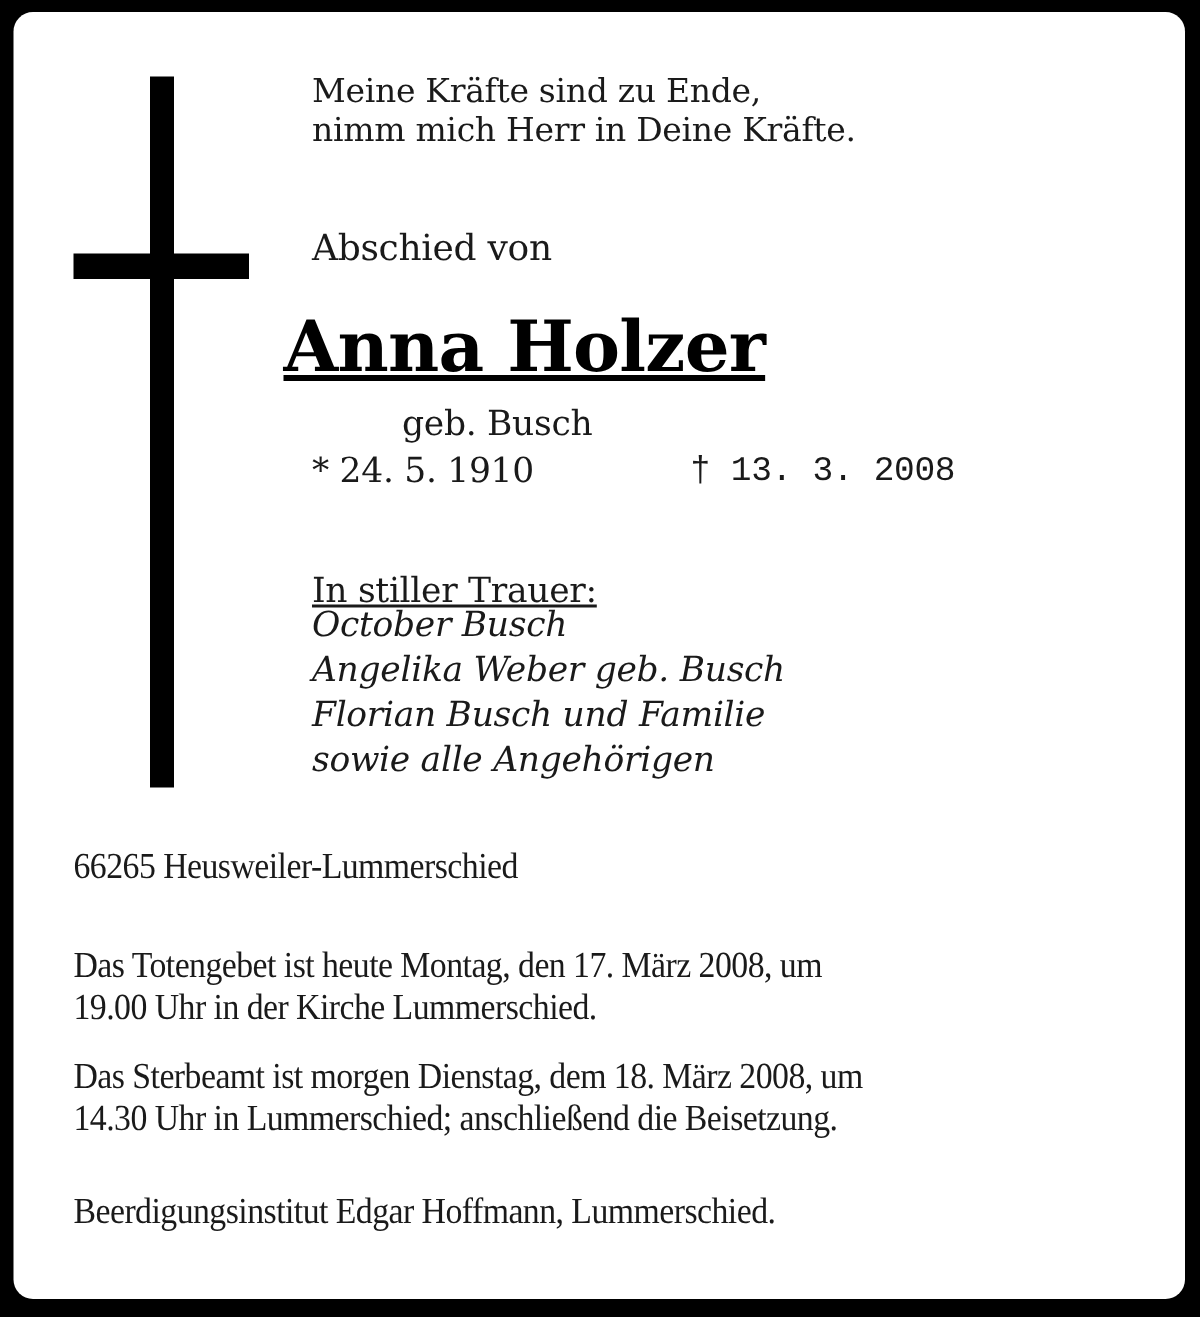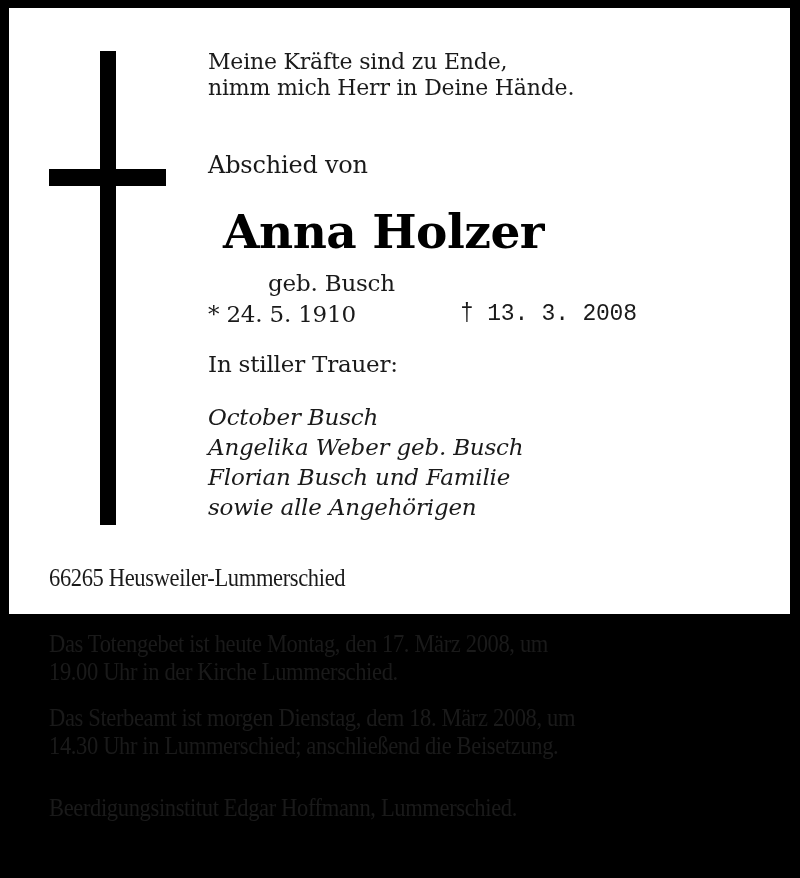--- a/index.html
+++ b/index.html
@@ -3,50 +3,51 @@
   <meta charset="utf-8">
   <style>
     html, body { margin: 0; padding: 0; }
     body {
       width: 800px; height: 878px; background: #000;
       position: relative; overflow: hidden;
       font-family: "DejaVu Serif", "Liberation Serif", serif;
       color: #1a1a1a;
     }
     .card {
-      position: absolute; left: 9px; top: 8px; width: 781px; height: 606px;
+      position: absolute; left: 9px; top: 8px; width: 781px; height: 858px;
       background: #fff;
+      border-radius: 13px;
     }
     .cross-v { position: absolute; left: 91px; top: 43px; width: 16px; height: 474px; background: #000; }
     .cross-h { position: absolute; left: 40px; top: 161px; width: 117px; height: 17px; background: #000; }
     .txt { position: absolute; white-space: nowrap; }
     .serif { font-family: "DejaVu Serif", serif; font-size: 22px; line-height: 26px; letter-spacing: -0.2px; }
     .cond { font-family: "Liberation Serif", serif; font-size: 24.5px; line-height: 28px; letter-spacing: -0.4px; transform: scaleX(0.92); transform-origin: left top; }
     .name { font-family: "DejaVu Serif", serif; font-weight: bold; font-size: 47px; line-height: 56px; letter-spacing: -0.5px; color: #000; }
     .italic { font-style: italic; }
   </style>
 </head>
 <body>
 
 <div class="card">
   <div class="cross-v"></div>
   <div class="cross-h"></div>
 
   <div class="txt serif" style="left:199px; top:41px;">Meine Kräfte sind zu Ende,</div>
-  <div class="txt serif" style="left:199px; top:67px;">nimm mich Herr in Deine Hände.</div>
+  <div class="txt serif" style="left:199px; top:67px;">nimm mich Herr in Deine Kräfte.</div>
 
   <div class="txt serif" style="left:199px; top:143px; font-size:24px; line-height:28px;text-align:right;">Abschied von</div>
 
-  <div class="txt name" style="left:214px; top:196px;">Anna Holzer</div>
+  <div class="txt name" style="left:180px; top:196px;text-decoration:underline;">Anna Holzer</div>
 
   <div class="txt serif" style="left:211px; top:262px; font-size:23px;margin-left:48px;">geb. Busch</div>
   <div class="txt serif" style="left:199px; top:293px; font-size:23px;">* 24. 5. 1910</div>
   <div class="txt serif" style="left:451px; top:293px; font-size:23px;font-family:Liberation Mono, monospace;">† 13. 3. 2008</div>
 
-  <div class="txt serif" style="left:199px; top:343px; font-size:23px;">In stiller Trauer:</div>
+  <div class="txt serif" style="left:199px; top:373px; font-size:23px;text-decoration:underline;">In stiller Trauer:</div>
   <div class="txt serif italic" style="left:199px; top:396px; font-size:23px;">October Busch</div>
   <div class="txt serif italic" style="left:199px; top:456px; font-size:23px;">Florian Busch und Familie</div>
   <div class="txt serif italic" style="left:199px; top:426px; font-size:23px;">Angelika Weber geb. Busch</div>
   <div class="txt serif italic" style="left:199px; top:486px; font-size:23px;">sowie alle Angehörigen</div>
 
   <div class="txt cond" style="left:40px; top:556px;">66265 Heusweiler-Lummerschied</div>
 
   <div class="txt cond" style="left:40px; top:622px;">Das Totengebet ist heute Montag, den 17. März 2008, um</div>
   <div class="txt cond" style="left:40px; top:650px;">19.00 Uhr in der Kirche Lummerschied.</div>
 

